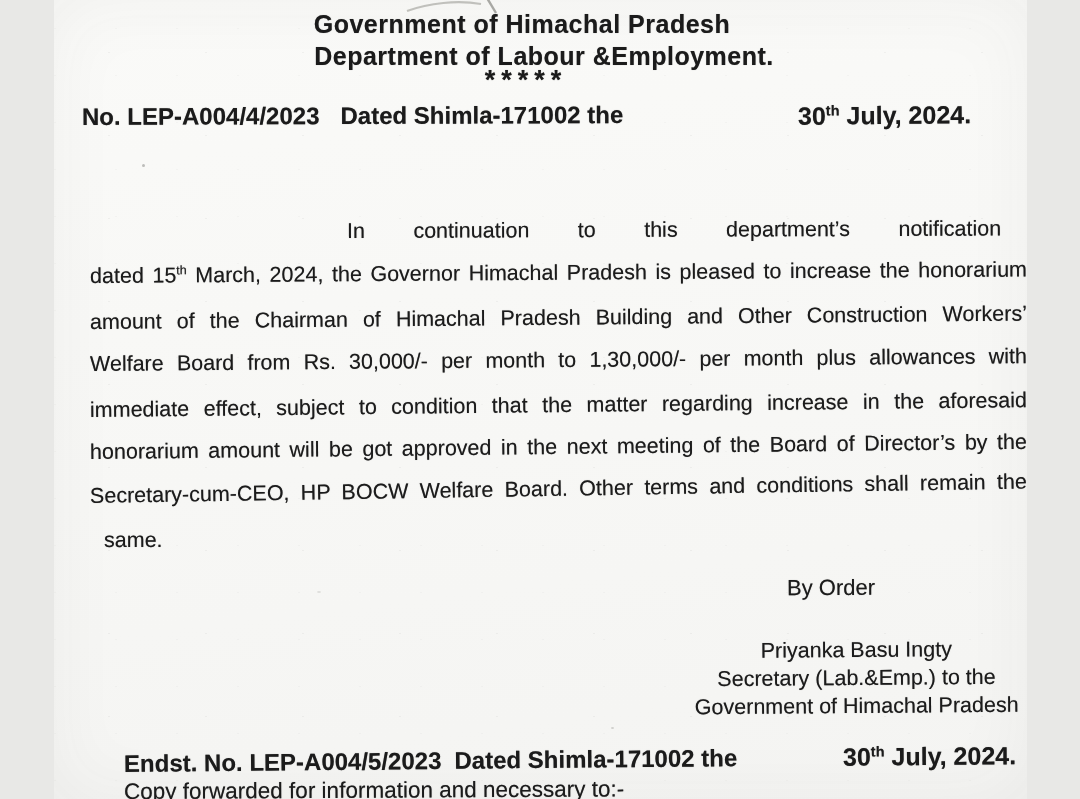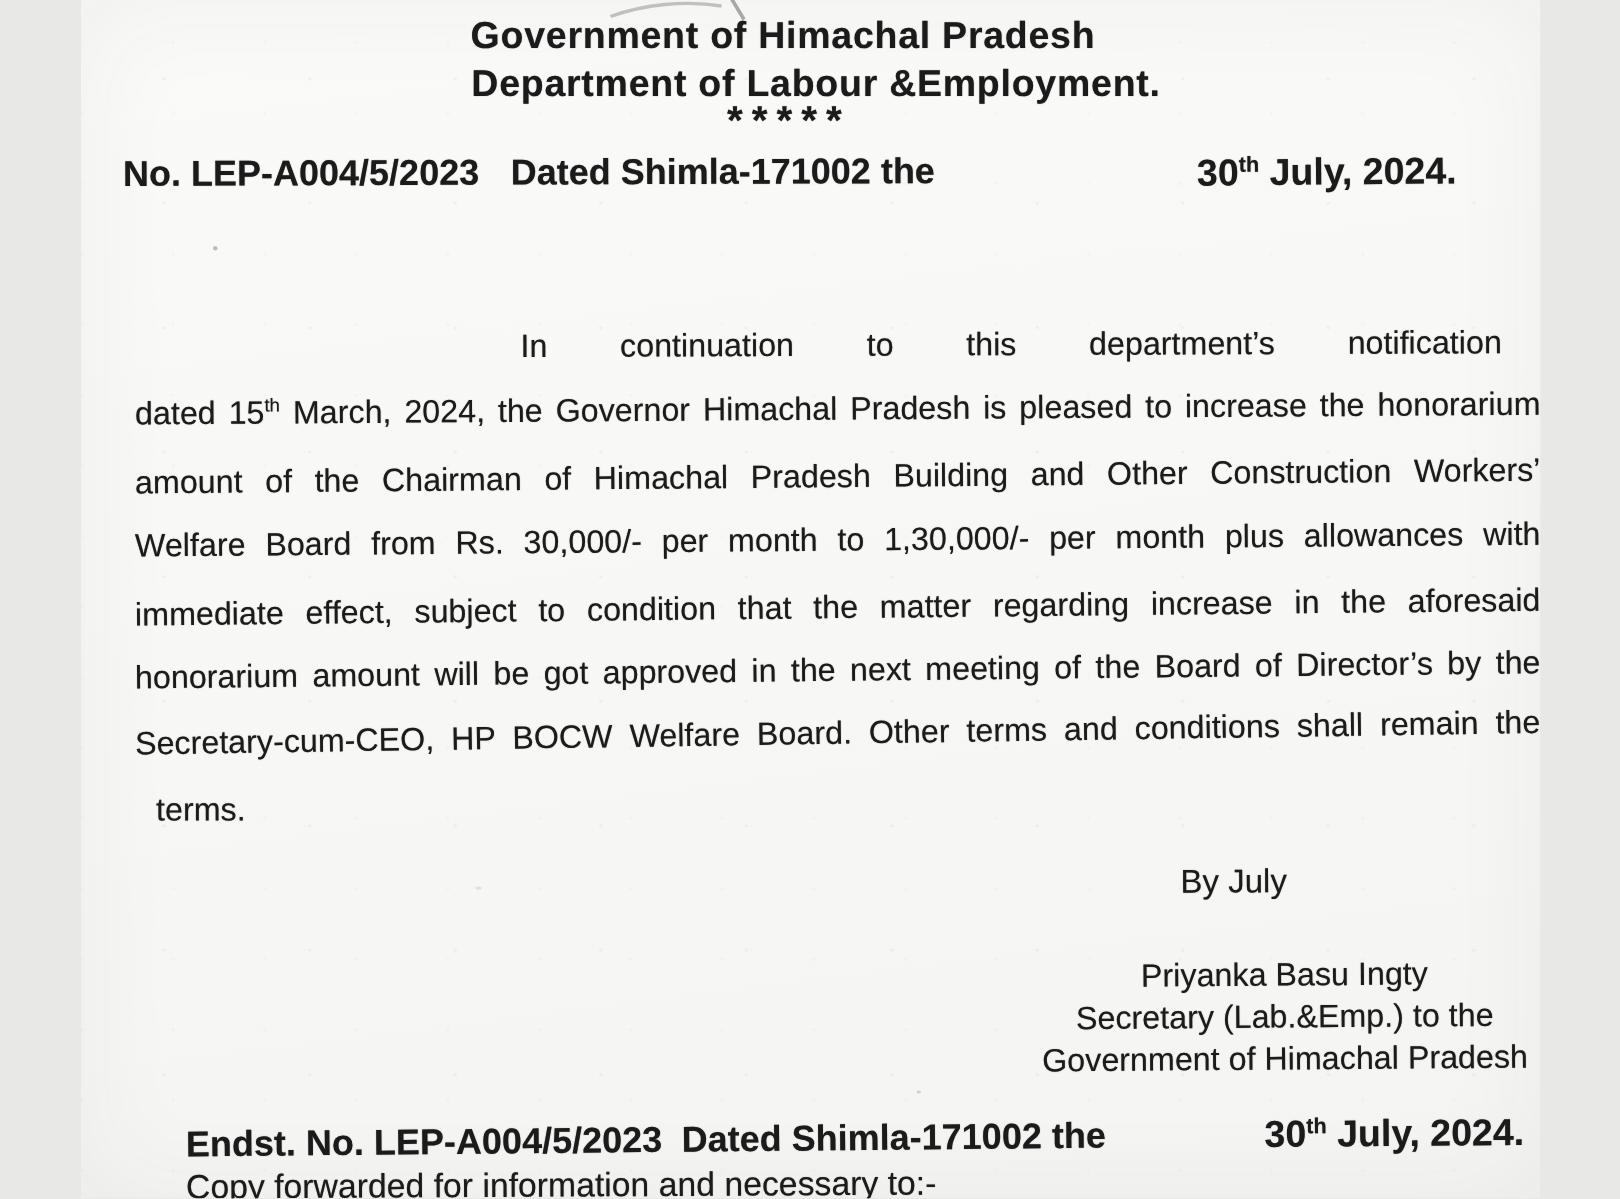--- a/index.html
+++ b/index.html
@@ -106,35 +106,35 @@
   <span class="speck speck-2"></span>
   <span class="speck speck-3"></span>
 
   <div class="abs header">
     <span class="header-line1 b">Government of Himachal Pradesh</span>
     <span class="header-line2 b">Department of Labour &amp;Employment.</span>
     <span class="header-stars b">*****</span>
   </div>
 
   <div class="abs ref-left b">
-    <span>No. LEP-A004/5/2023</span><span class="gap"></span><span>Dated Shimla-171002 the</span>
+    <span>No. LEP-A004/4/2023</span><span class="gap"></span><span>Dated Shimla-171002 the</span>
   </div>
   <div class="abs ref-date b">30<sup>th</sup> July, 2024.</div>
 
 
   <div class="bl ink l1">In continuation to this department’s notification of even number</div>
   <div class="bl ink l2">dated 15<sup>th</sup> March, 2024, the Governor Himachal Pradesh is pleased to increase the honorarium</div>
   <div class="bl ink l3">amount of the Chairman of Himachal Pradesh Building and Other Construction Workers’</div>
   <div class="bl ink l4">Welfare Board from Rs. 30,000/- per month to 1,30,000/- per month plus allowances with</div>
   <div class="bl ink l5">immediate effect, subject to condition that the matter regarding increase in the aforesaid</div>
   <div class="bl ink l6">honorarium amount will be got approved in the next meeting of the Board of Director’s by the</div>
   <div class="bl ink l7">Secretary-cum-CEO, HP BOCW Welfare Board. Other terms and conditions shall remain the</div>
-  <div class="abs l8">terms.</div>
+  <div class="abs l8">same.</div>
 
-  <div class="abs by-order">By July</div>
+  <div class="abs by-order">By Order</div>
 
   <div class="abs signature">
     <span class="sig-line">Priyanka Basu Ingty</span>
     <span class="sig-line">Secretary (Lab.&amp;Emp.) to the</span>
     <span class="sig-line">Government of Himachal Pradesh</span>
   </div>
 
   <div class="abs endst-left b">
     <span>Endst. No. LEP-A004/5/2023</span><span class="gap"></span><span>Dated Shimla-171002 the</span>
   </div>

